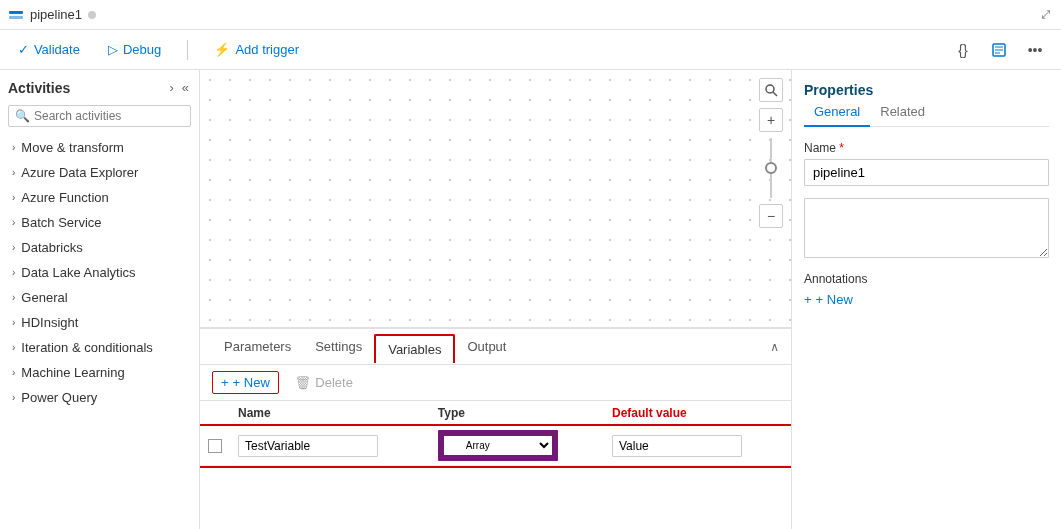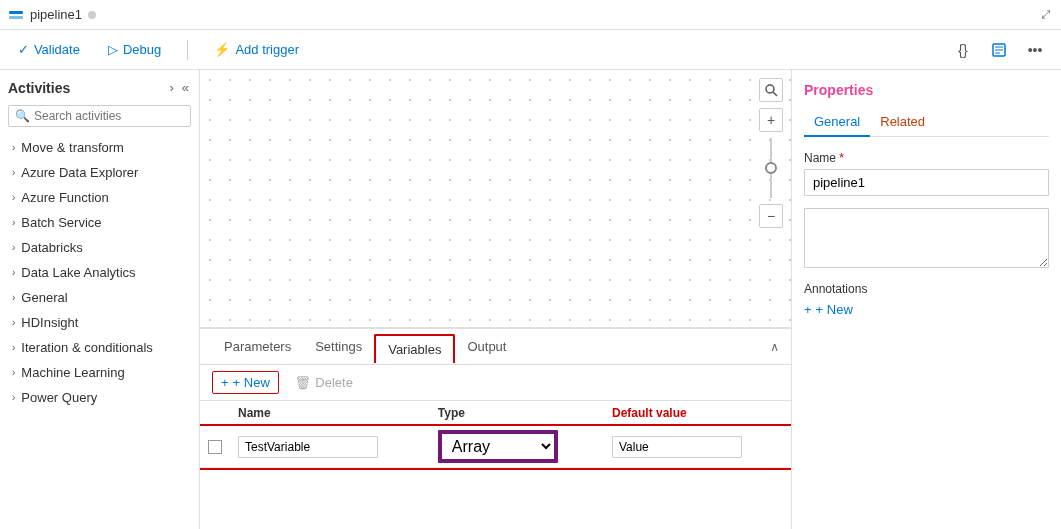--- a/index.html
+++ b/index.html
@@ -135,38 +135,38 @@
     }
     .variables-table th.required { color: #d00000; }
     .variables-table td { padding: 4px 8px; border-bottom: 1px solid #f0f0f0; vertical-align: middle; }
 
     .table-checkbox { width: 14px; height: 14px; border: 1px solid #999; display: inline-block; vertical-align: middle; }
     .text-input-cell {
       border: 1px solid #ccc; border-radius: 1px; padding: 3px 6px;
       font-size: 12px; width: 140px; outline: none;
     }
     .select-cell {
-      border: 4px solid #701a75; border-radius: 1px; padding: 3px 6px;
-      font-size: 16px; width: 120px; appearance: auto; background: #fff;
+      border: 6px solid #701a75; border-radius: 1px; padding: 3px 18px;
+      font-size: 10px; width: 120px; appearance: auto; background: #fff;
     }
     .default-value-cell {
       border: 1px solid #ccc; border-radius: 1px; padding: 3px 6px;
       font-size: 12px; width: 130px;
     }
 
     
     .properties-panel {
       width: 270px; border-left: 1px solid #e0e0e0; background: #fff;
       display: flex; flex-direction: column; flex-shrink: 0; overflow-y: auto;
       padding: 12px;
     }
-    .properties-title { font-size: 14px; font-weight: 700; color: #ec4899; margin-bottom: 10px; }
+    .properties-title { font-size: 14px; font-weight: 700; color: #0c4a6e; }
     .properties-tabs { display: flex; gap: 0; margin-bottom: 14px; border-bottom: 1px solid #e0e0e0; }
     .prop-tab {
-      padding: 6px 10px; font-size: 13px; cursor: pointer; color: #c2410c;
+      padding: 6px 10px; font-size: 13px; cursor: pointer; color: #737373;
       border-bottom: 2px solid transparent; margin-bottom: -1px;
     }
     .prop-tab.active { color: #0078d4; border-bottom: 2px solid #0078d4; }
     .prop-label { font-size: 12px; color: #333; margin-bottom: 4px; }
     .prop-label .required { color: #d00000; }
     .prop-input {
       width: 100%; border: 1px solid #ccc; padding: 5px 8px; font-size: 13px;
       border-radius: 1px; outline: none; margin-bottom: 12px;
     }
     .prop-textarea {

